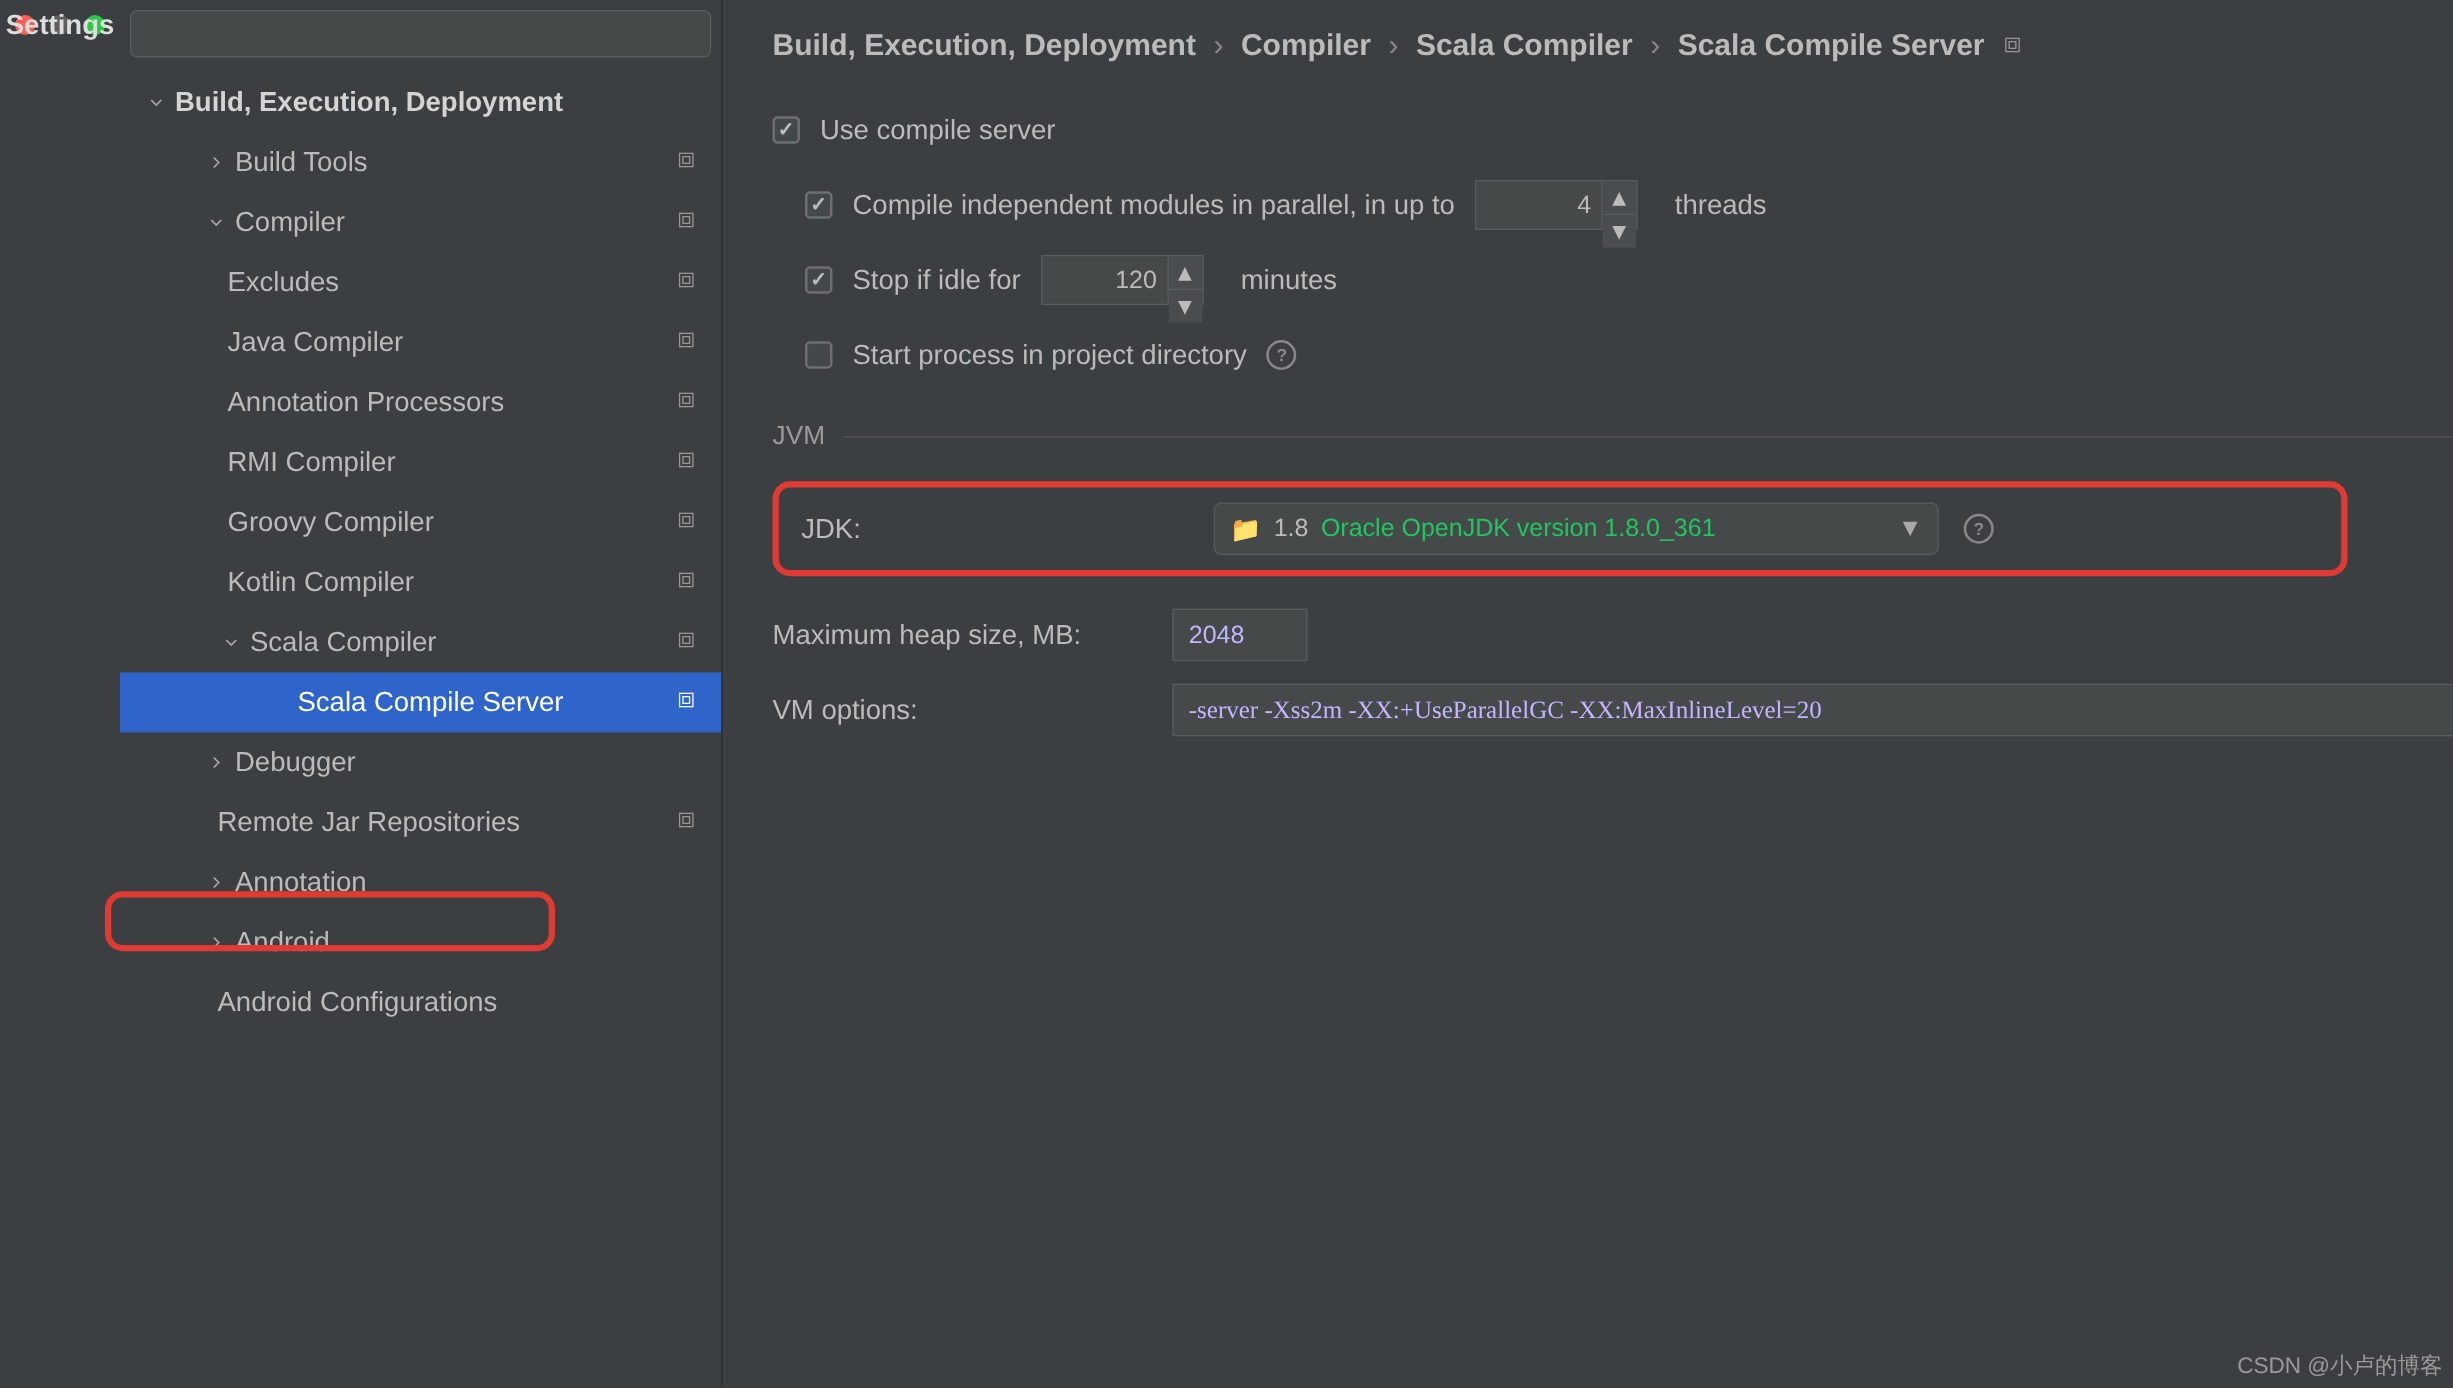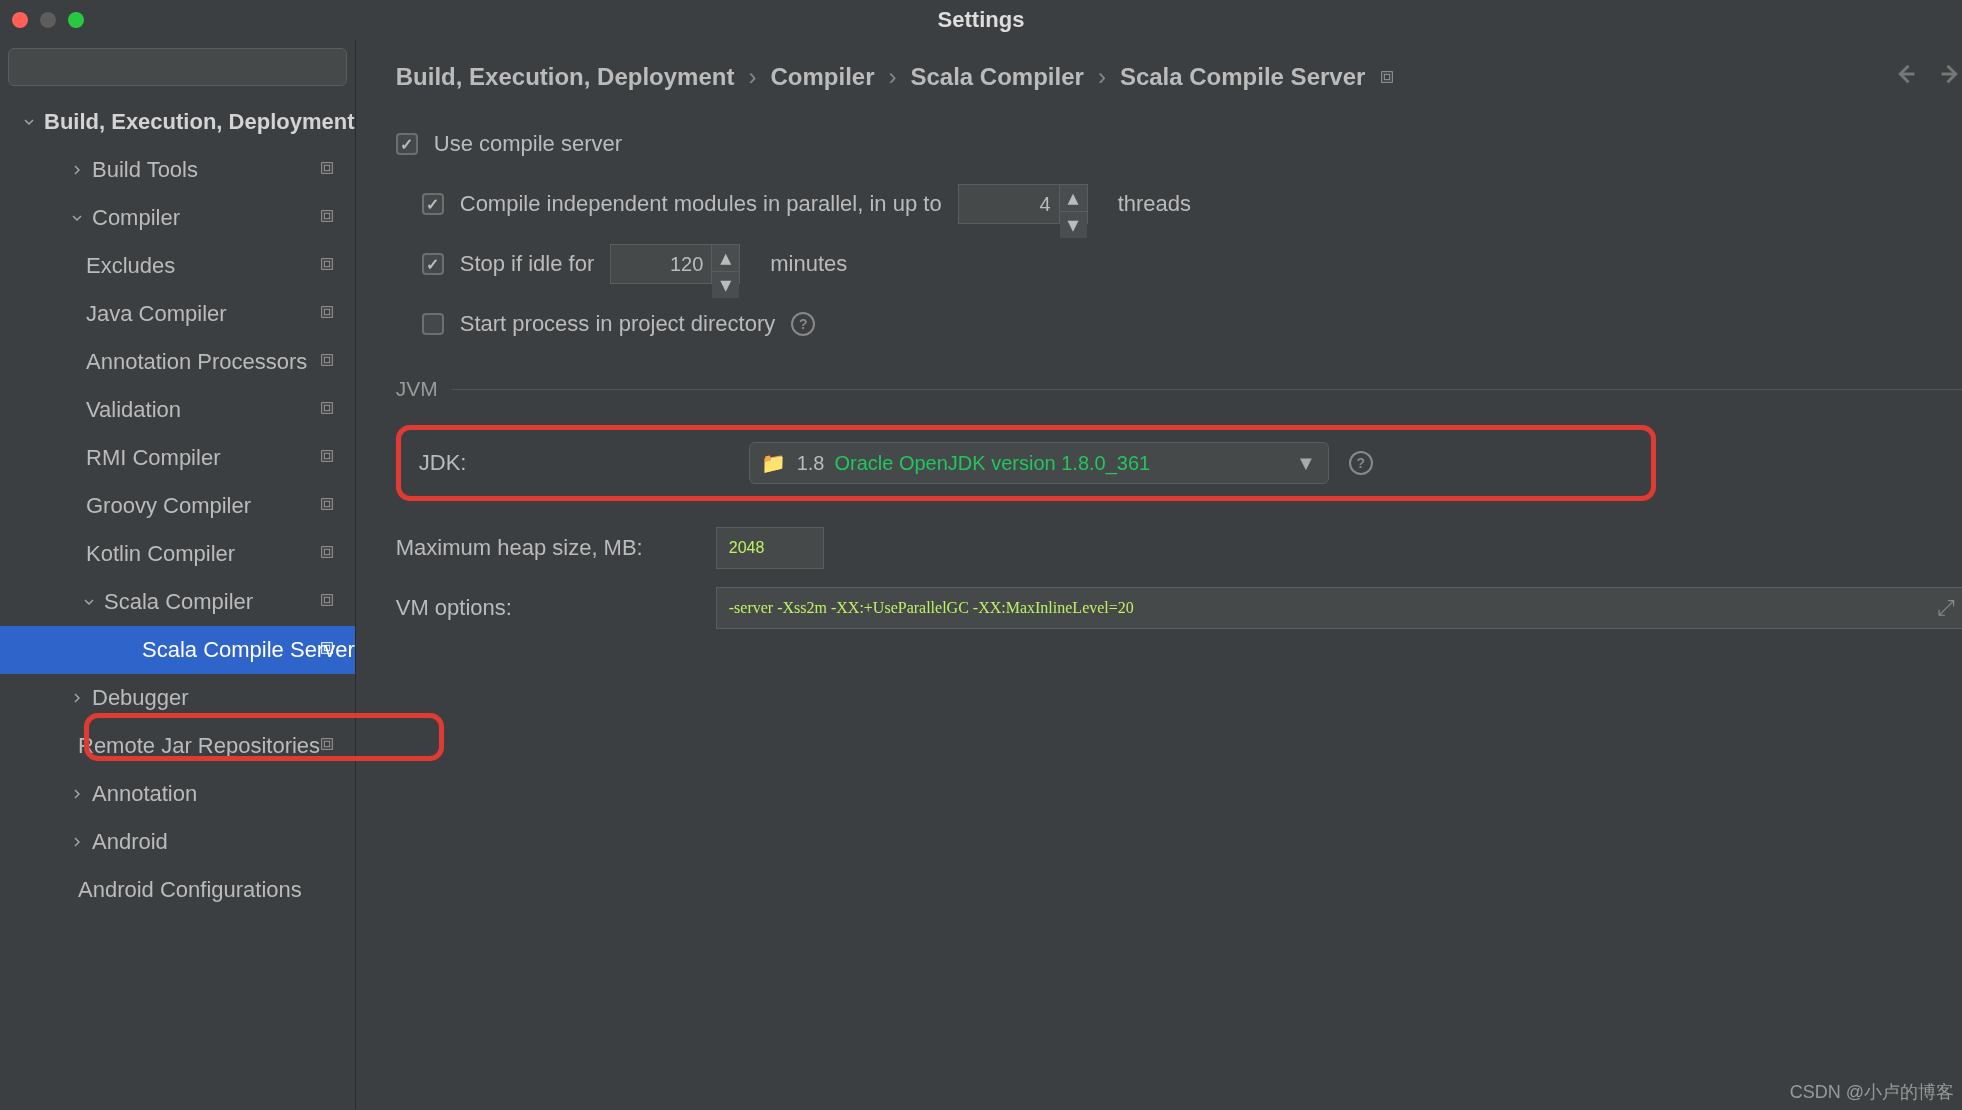--- a/index.html
+++ b/index.html
@@ -1,18 +1,18 @@
 <!DOCTYPE html>
 <html><head>
 <meta charset="utf-8">
 <style>
 * { margin: 0; padding: 0; box-sizing: border-box; font-family: -apple-system, BlinkMacSystemFont, "Segoe UI", sans-serif; }
 body { background: #3C3F41; color: #BBBBBB; font-size: 18px; width: 1962px; height: 1110px; overflow: hidden; position: relative; }
 
-.window { display: flex; flex-direction: column; height: 100%; }
+.window { display: flex; flex-direction: row; height: 100%; }
 .titlebar { height: 40px; display: flex; align-items: center; padding: 0 12px; position: relative; }
 .traffic-lights { display: flex; gap: 12px; }
 .tl { width: 16px; height: 16px; border-radius: 50%; }
 .tl-close { background: #FF5F57; }
 .tl-min { background: #5d5d5d; }
 .tl-max { background: #28C840; }
 .title { position: absolute; left: 50%; transform: translateX(-50%); font-weight: 600; color: #DDDDDD; font-size: 22px; }
 
 .body { display: flex; flex: 1; }
 .sidebar { width: 482px; background: #3C3F41; border-right: 1px solid #2B2B2B; display: flex; flex-direction: column; }
@@ -56,21 +56,21 @@
 .section-line { flex: 1; height: 1px; background: #555; }
 
 .highlight-box { border: 5px solid #E03B32; border-radius: 14px; padding: 12px 18px; display: flex; align-items: center; gap: 20px; margin: 6px 18px 8px 0; width: 1260px; }
 .jdk-select { width: 580px; height: 42px; background: #45494A; border: 1px solid #5A5D5E; border-radius: 6px; display: flex; align-items: center; padding: 0 12px; gap: 10px; cursor: pointer; color: #BBBBBB; font-size: 20px; }
 .jdk-select .suffix { color: #22c55e; flex: 1; }
 .dd-arrow { color: #AAA; }
 .help-icon { width: 24px; height: 24px; border: 2px solid #888; border-radius: 50%; display: inline-flex; align-items: center; justify-content: center; color: #888; font-size: 14px; font-weight: 700; cursor: pointer; }
 
 .field-row { display: flex; align-items: center; gap: 20px; }
 .field-label { width: 300px; font-size: 22px; }
-.text-input { height: 42px; background: #45494A; border: 1px solid #5A5D5E; color: #bef264; font-size: 16px; padding: 0 12px; }
+.text-input { height: 42px; background: #45494A; border: 1px solid #5A5D5E; color: #c4b5fd; font-size: 20px; padding: 0 12px; }
 .heap-input { width: 108px; }
 .vm-input { width: 1249px; font-family: Liberation Serif, serif; }
 .vm-wrap { position: relative; display: inline-block; }
 .expand-icon { position: absolute; right: 10px; top: 50%; transform: translateY(-50%); color: #888; cursor: pointer; }
 
 .sidebar-highlight { position: absolute; border: 5px solid #E03B32; border-radius: 14px; pointer-events: none; left: 84px; top: 713px; width: 360px; height: 48px; z-index: 10; }
 
 .watermark { position: absolute; right: 8px; bottom: 6px; font-size: 18px; color: #999; }
 
 svg.ico { width: 16px; height: 16px; }
@@ -152,27 +152,20 @@
               </svg></span>
           </div>
         <div class="tree-item ind-3">
             <span class="lbl">Annotation Processors</span>
             <span class="proj-icon"><svg class="ico" viewBox="0 0 24 24">
                 <rect x="4" y="4" width="16" height="16"></rect>
                 <rect x="8" y="8" width="8" height="8"></rect>
               </svg></span>
           </div>
         <div class="tree-item ind-3">
-            <span class="lbl">Validation</span>
-            <span class="proj-icon"><svg class="ico" viewBox="0 0 24 24">
-                <rect x="4" y="4" width="16" height="16"></rect>
-                <rect x="8" y="8" width="8" height="8"></rect>
-              </svg></span>
-          </div>
-        <div class="tree-item ind-3">
             <span class="lbl">RMI Compiler</span>
             <span class="proj-icon"><svg class="ico" viewBox="0 0 24 24">
                 <rect x="4" y="4" width="16" height="16"></rect>
                 <rect x="8" y="8" width="8" height="8"></rect>
               </svg></span>
           </div>
         <div class="tree-item ind-3">
             <span class="lbl">Groovy Compiler</span>
             <span class="proj-icon"><svg class="ico" viewBox="0 0 24 24">
                 <rect x="4" y="4" width="16" height="16"></rect>

